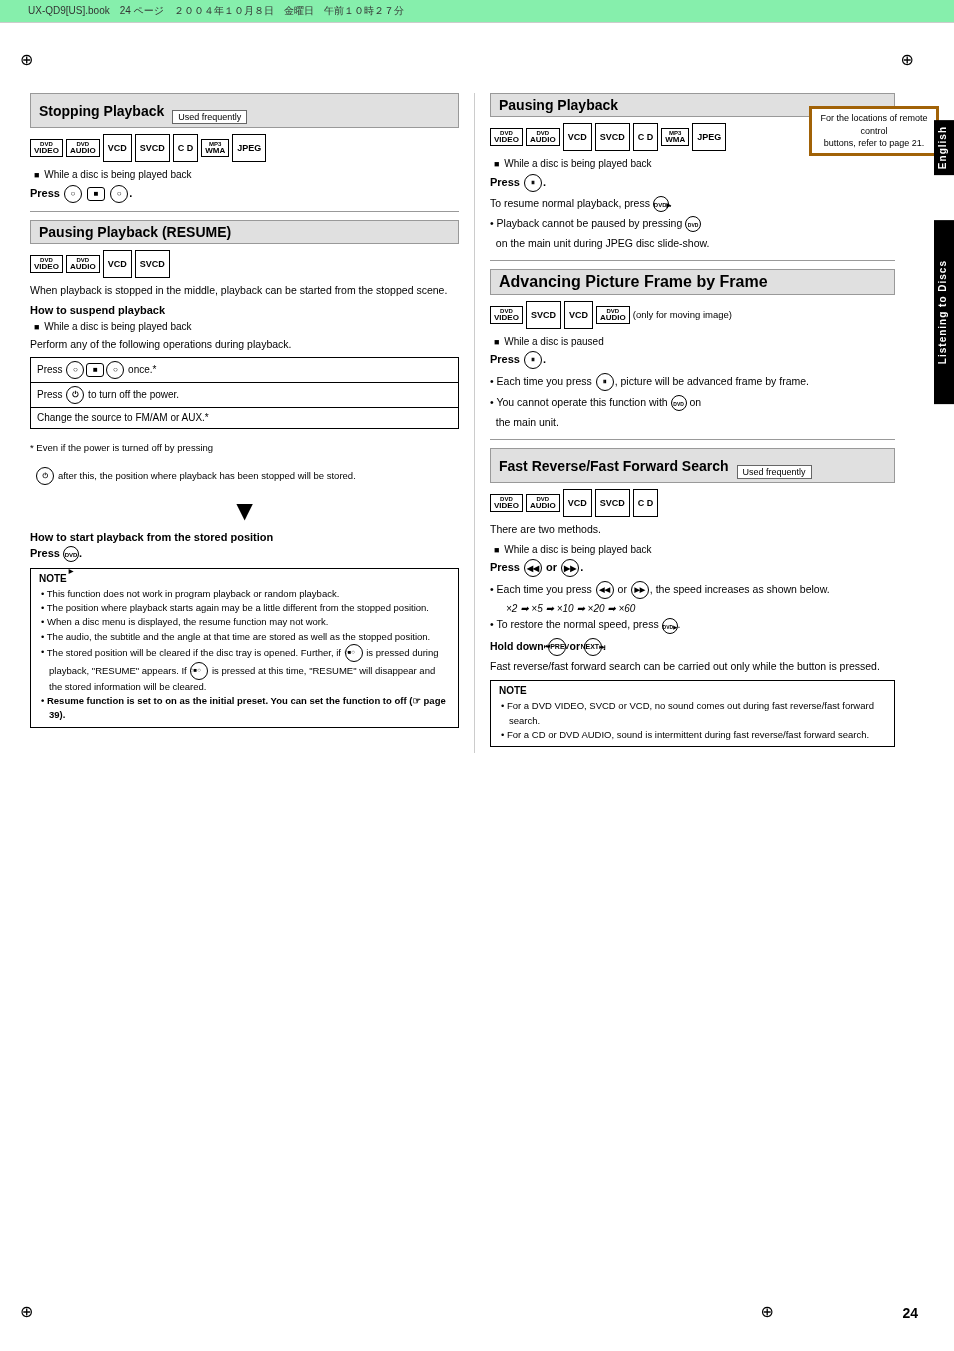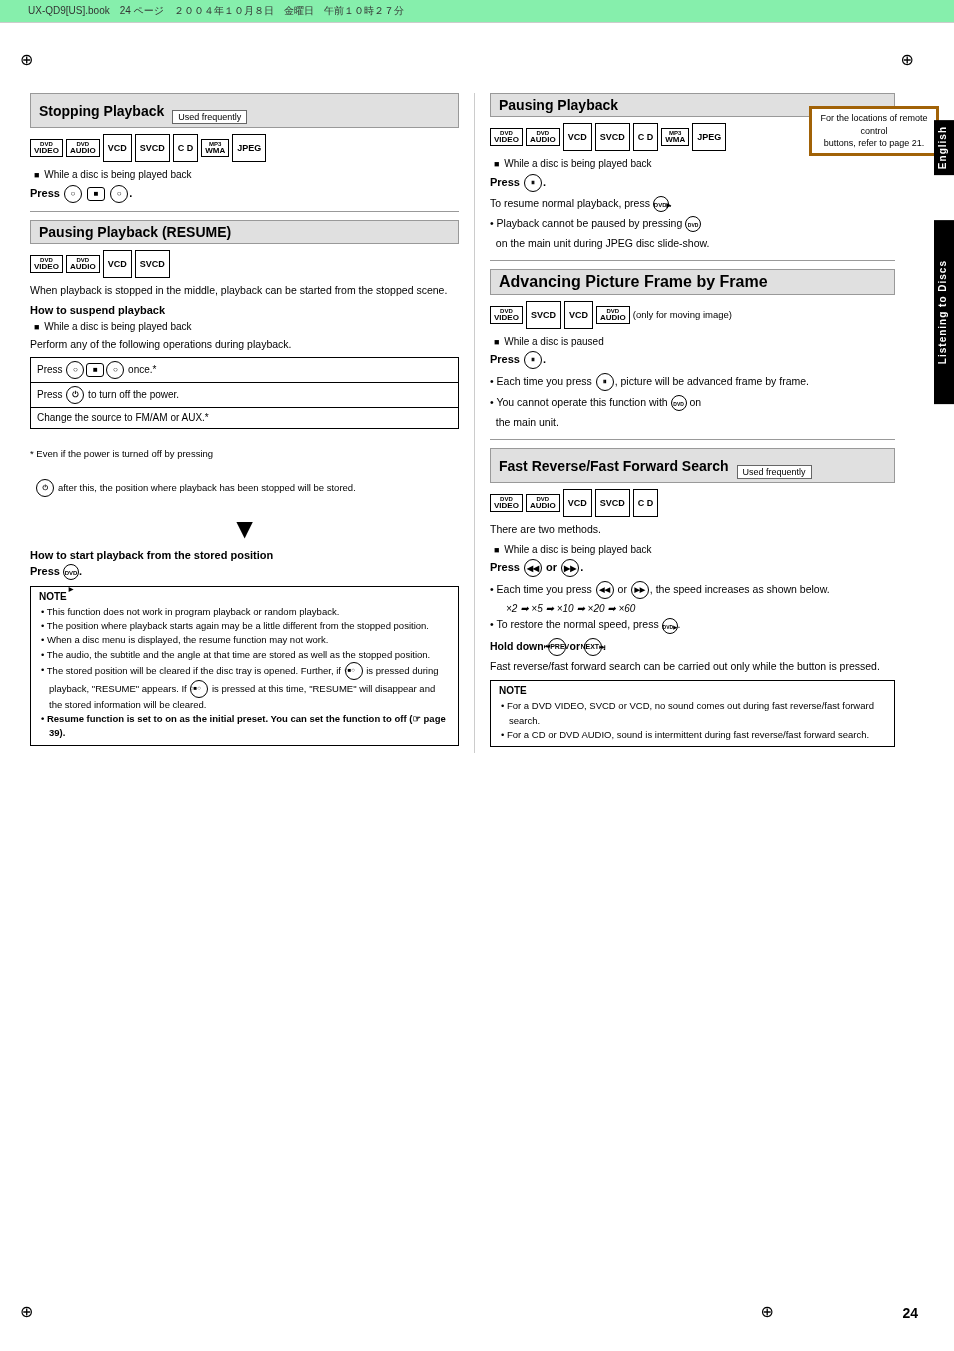--- a/index.html
+++ b/index.html
@@ -302,21 +302,21 @@
 
     .hold-down-line {
       font-size: 10.5px;
       font-weight: bold;
       margin-bottom: 3px;
     }
 
     .footnote-text {
       font-size: 9.5px;
       line-height: 1.5;
-      margin: 18px 0;
+      margin: 12px 0;
     }
 
     
     hr.section-sep {
       border: none;
       border-top: 1px solid #999;
       margin: 8px 0;
     }
 
     .inline-note {

